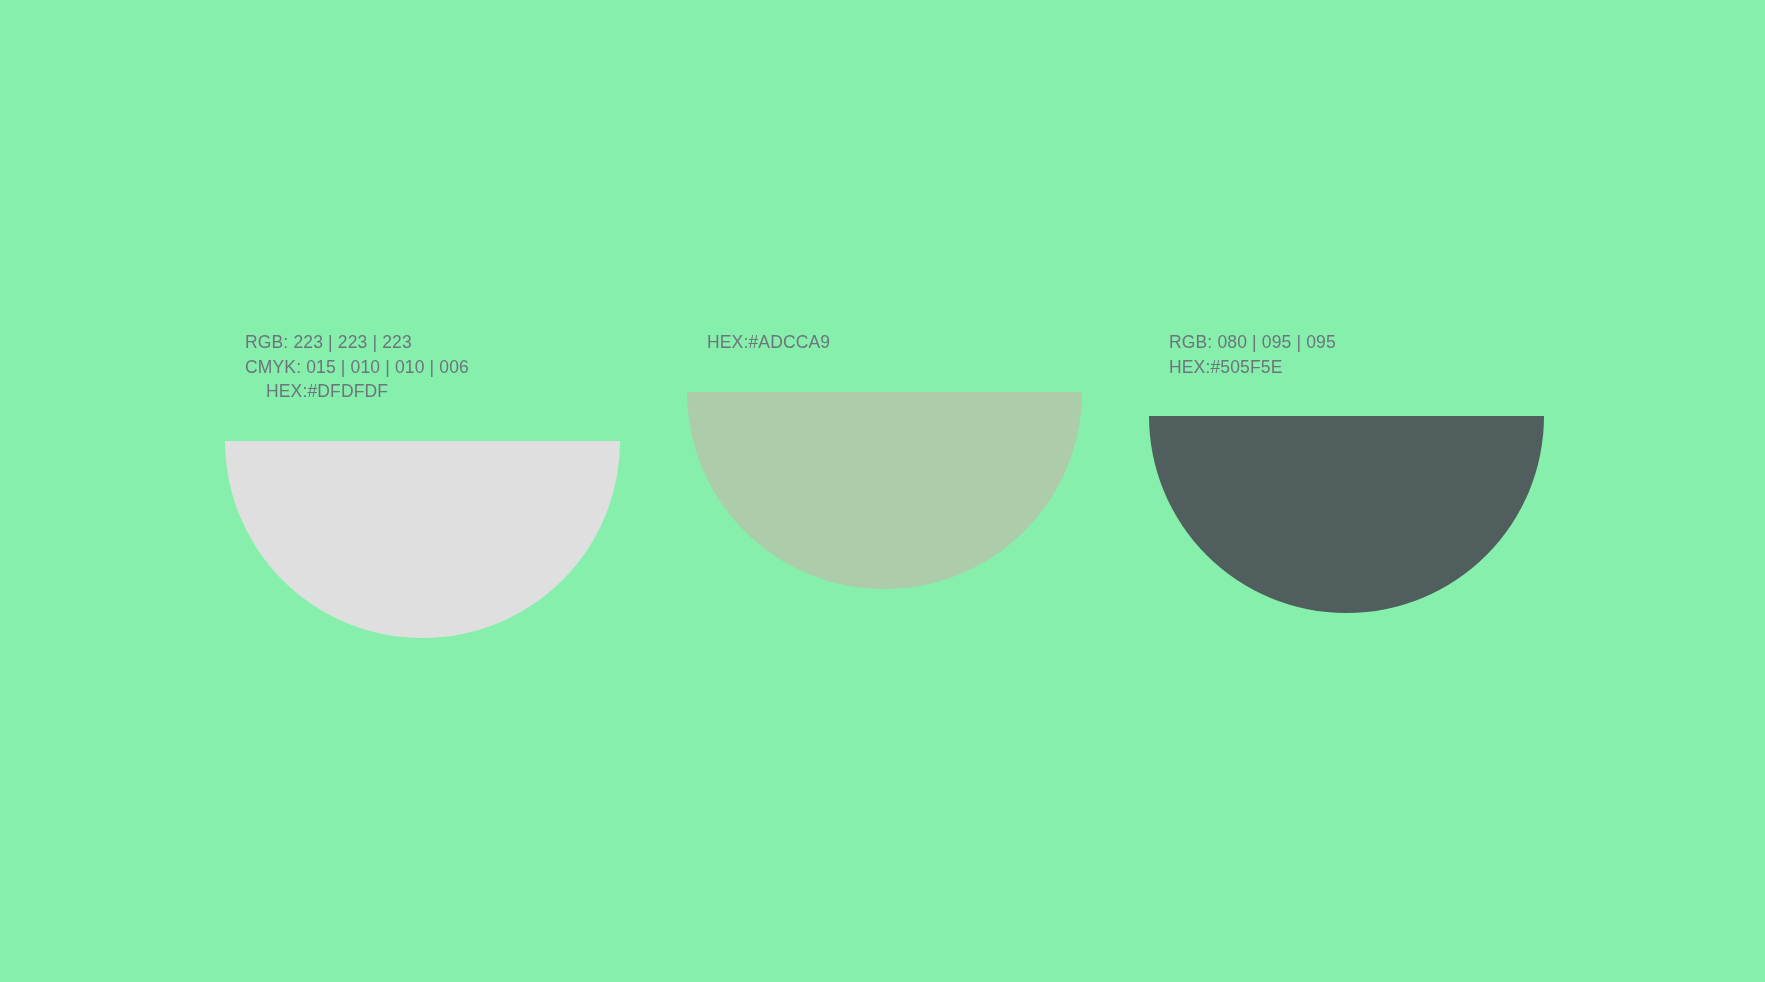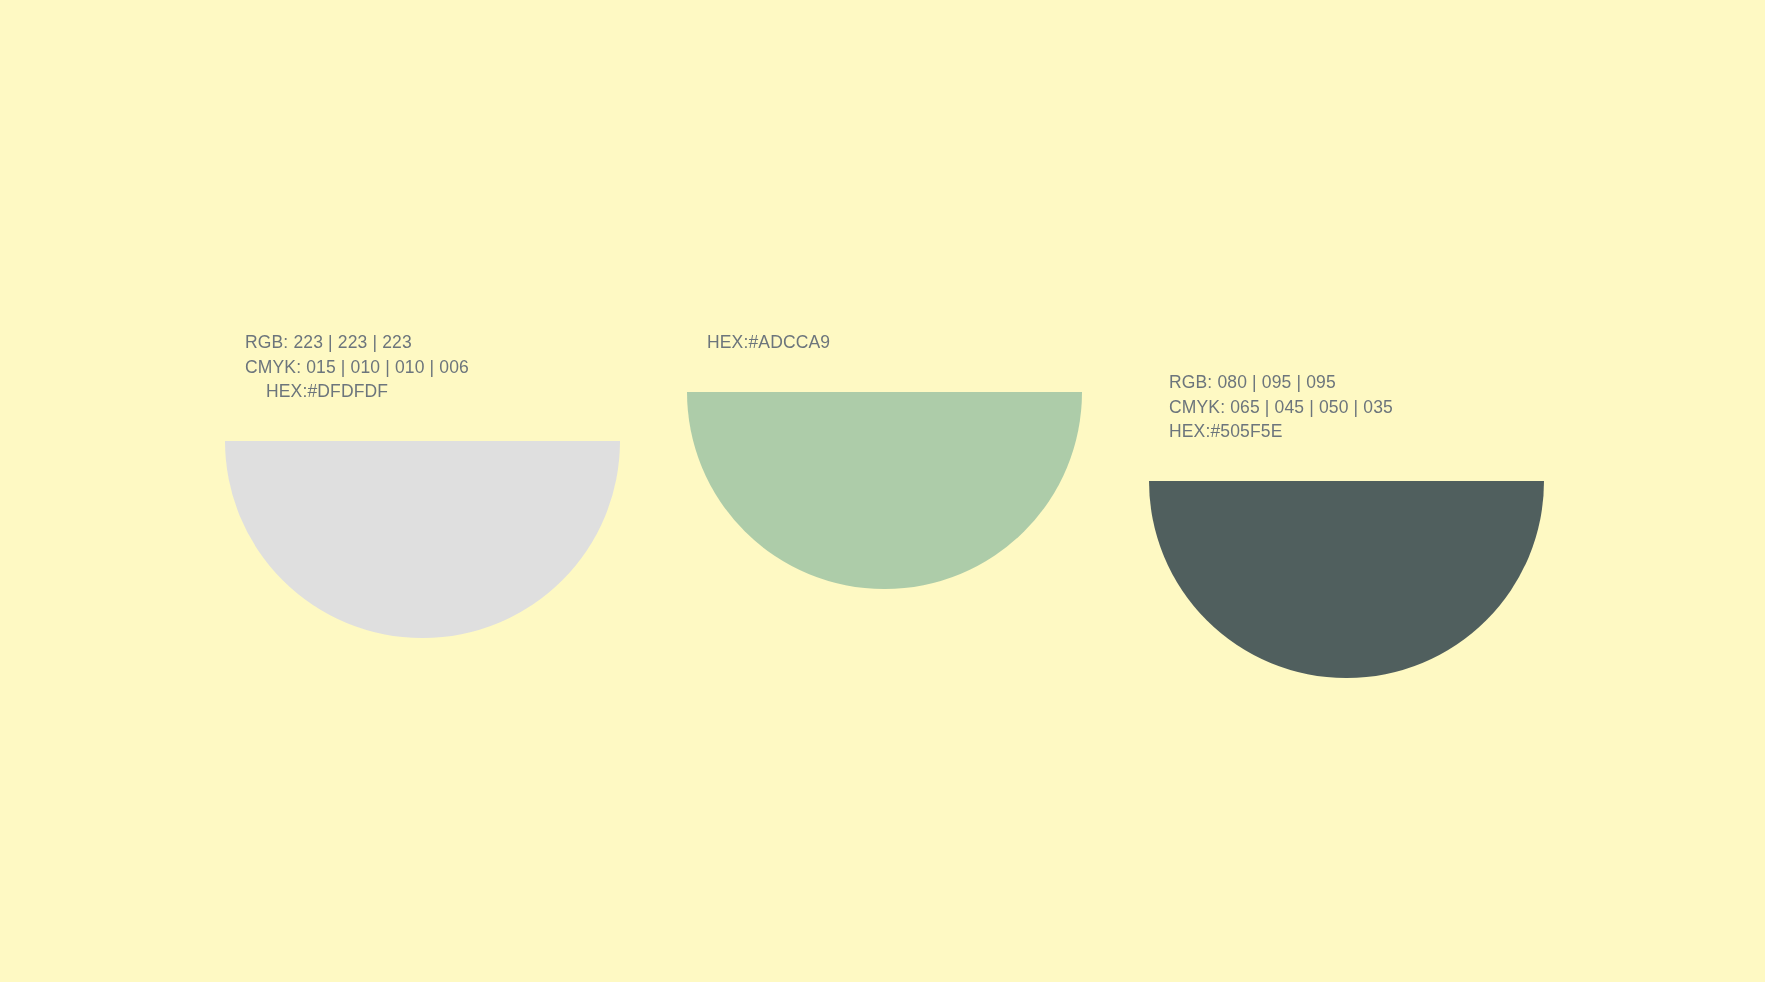--- a/index.html
+++ b/index.html
@@ -63,21 +63,21 @@
   .swatch-chip {
     width: 395px;
     height: 197px;
     border-radius: 0 0 197.5px 197.5px;
     display: block;
   }
 </style>
 </head>
 <body style="background-color: rgb(246, 246, 248);">
 
-<div class="palette-board" style="background-color: #fef9c3;">
+<div class="palette-board" style="background-color: #86efac;">
 
   <div class="swatch-row">
 
     <div class="swatch">
       <div class="swatch-specs">
         <span class="spec-line" style="color: rgb(108, 117, 124);">RGB: 223 | 223 | 223</span>
         <span class="spec-line" style="color: rgb(108, 117, 124);">CMYK: 015 | 010 | 010 | 006</span>
         <span class="spec-line" style="color: rgb(108, 117, 124); margin-left: 21px;">HEX:#DFDFDF</span>
       </div>
       <div class="swatch-chip-wrap">
@@ -89,22 +89,21 @@
       <div class="swatch-specs">
         <span class="spec-line" style="color: rgb(108, 117, 124);">HEX:#ADCCA9</span>
       </div>
       <div class="swatch-chip-wrap">
         <div class="swatch-chip" style="background-color: rgb(173, 204, 169);"></div>
       </div>
     </div>
 
     <div class="swatch">
       <div class="swatch-specs">
-        <span class="spec-line" style="color: rgb(108, 117, 124); margin-top: 40px;">RGB: 080 | 095 | 095</span>
-        <span class="spec-line" style="color: rgb(108, 117, 124);">CMYK: 065 | 045 | 050 | 035</span>
+        <span class="spec-line" style="color: rgb(108, 117, 124);">RGB: 080 | 095 | 095</span>
         <span class="spec-line" style="color: rgb(108, 117, 124);">HEX:#505F5E</span>
       </div>
       <div class="swatch-chip-wrap">
         <div class="swatch-chip" style="background-color: rgb(80, 95, 94);"></div>
       </div>
     </div>
 
   </div>
 </div>
 

